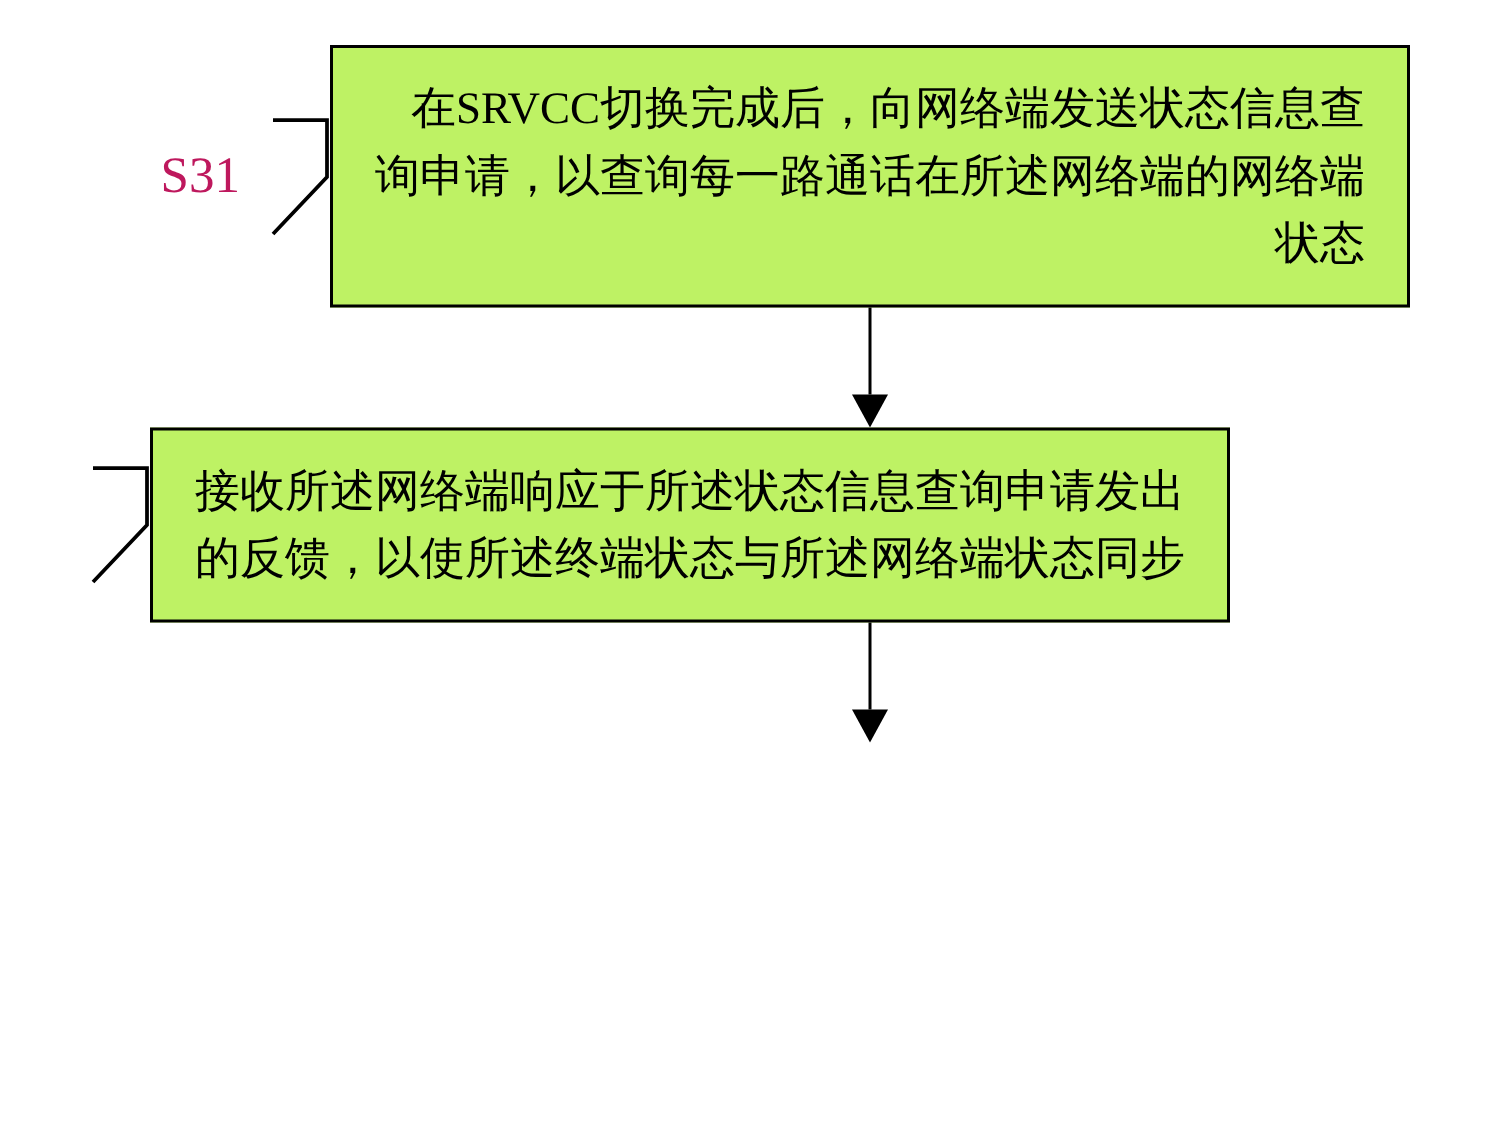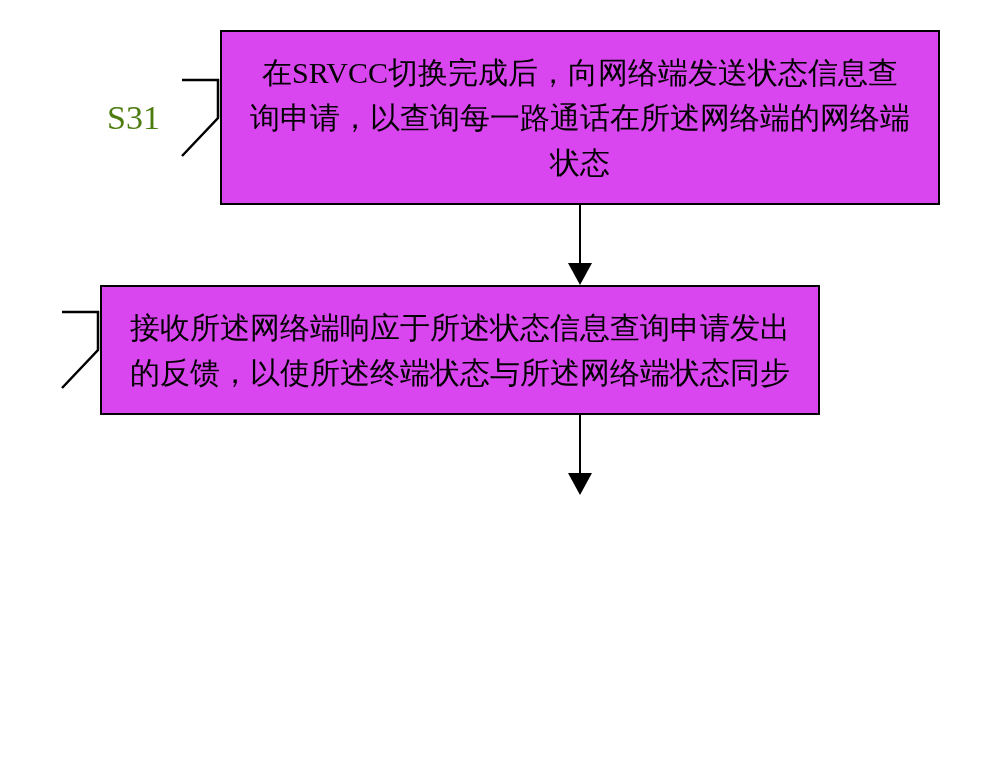--- a/index.html
+++ b/index.html
@@ -20,21 +20,21 @@
       flex-direction: column;
       align-items: center;
     }
     .row {
       display: flex;
       align-items: center;
       width: 100%;
     }
     .step-label {
       font-size: 34px;
-      color: #4d7c0f;
+      color: #be185d;
       margin-right: 20px;
       width: 100px;
       text-align: right;
       flex-shrink: 0;
     }
     .connector-bracket {
       flex-shrink: 0;
       width: 40px;
       height: 80px;
       position: relative;
@@ -43,23 +43,23 @@
       position: absolute;
       top: 0;
       left: 0;
     }
     .box {
       border: 2.5px solid #000;
       padding: 18px 28px;
       font-size: 30px;
       line-height: 1.5;
       color: #000;
-      text-align: center;
+      text-align: right;
       width: 720px;
-      background: #d946ef;
+      background: #bef264;
     }
     .arrow-container {
       display: flex;
       justify-content: center;
       width: 100%;
       padding-left: 160px;
     }
     .arrow {
       height: 80px;
       display: flex;

